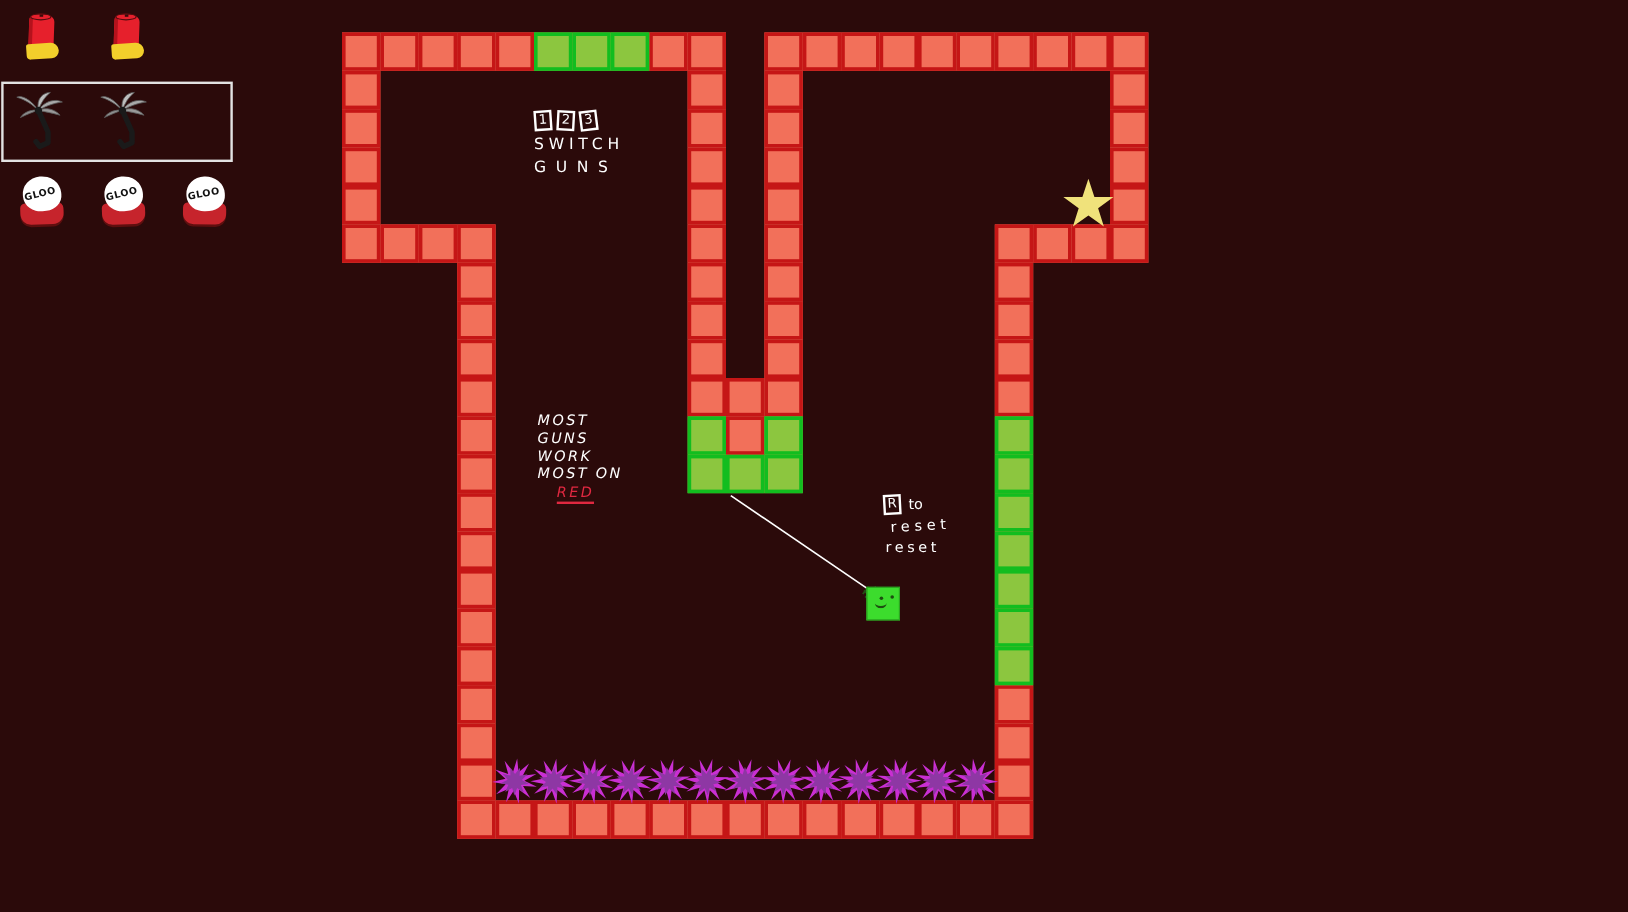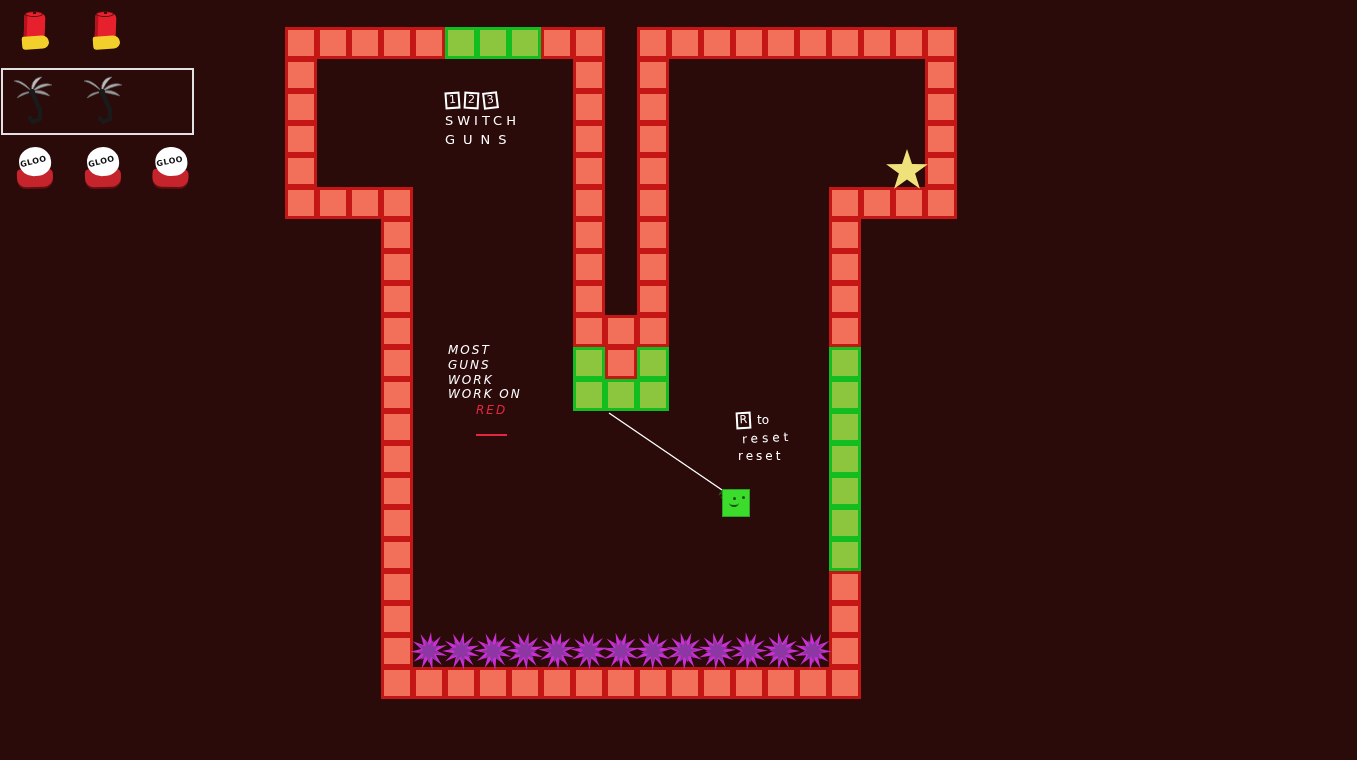--- a/index.html
+++ b/index.html
@@ -36,22 +36,22 @@
     font-size:11px;display:flex;align-items:center;justify-content:center;box-sizing:border-box;}
   .keybox.k1{transform:rotate(-4deg);}
   .keybox.k2{transform:rotate(3deg);}
   .keybox.k3{transform:rotate(-7deg);}
   .keybox.kr{transform:rotate(-3deg);border-width:2px;}
   #switch-guns{left:445px;top:92px;}
   #switch-guns .l1{font-size:13px;letter-spacing:4px;margin-top:3px;}
   #switch-guns .l2{font-size:13px;letter-spacing:8px;margin-top:4px;}
   #most-guns{left:448px;top:344px;font-size:12px;letter-spacing:2px;}
   #most-guns div{margin-bottom:1px;font-style:italic;}
-  #most-guns .red-word{color:var(--text-red);display:inline-block;margin-left:28px;
-    border-bottom:2px solid var(--text-red);padding-bottom:16px;margin-top:1px;}
+  #most-guns .red-word{color:var(--text-red);display:inline-block;margin-left:16px;
+    border-bottom:2px solid var(--text-red);padding-bottom:0;margin-top:1px;}
   #reset-hint{left:736px;top:412px;font-size:12px;}
   #reset-hint .row1{display:flex;align-items:center;gap:6px;}
   #reset-hint .w2{margin-left:6px;margin-top:3px;letter-spacing:4px;transform:rotate(-3deg);}
   #reset-hint .w3{margin-left:2px;margin-top:4px;letter-spacing:3px;}
   
   .hud{position:absolute;z-index:5;}
   #shell-row{left:22px;top:11px;display:flex;gap:44px;}
   .shell{position:relative;width:27px;height:38px;}
   .shell-body{position:absolute;left:2px;top:2px;width:21px;height:28px;background:var(--shell-red);
     border-radius:4px 5px 2px 2px;transform:rotate(2deg);box-shadow:inset 3px 0 0 #b4121c;}
@@ -231,21 +231,21 @@
       <span class="keybox k3">3</span>
     </div>
     <div class="l1">SWITCH</div>
     <div class="l2">GUNS</div>
   </div>
 
   <div id="most-guns" class="hand">
     <div>MOST</div>
     <div>GUNS</div>
     <div>WORK</div>
-    <div>WORK ON</div>
+    <div>MOST ON</div>
     <div class="red-word">RED</div>
   </div>
 
   <div id="reset-hint" class="hand">
     <div class="row1">
       <span class="keybox kr">R</span>
       <span>to</span>
     </div>
     <div class="w2">reset</div>
     <div class="w3">reset</div>

